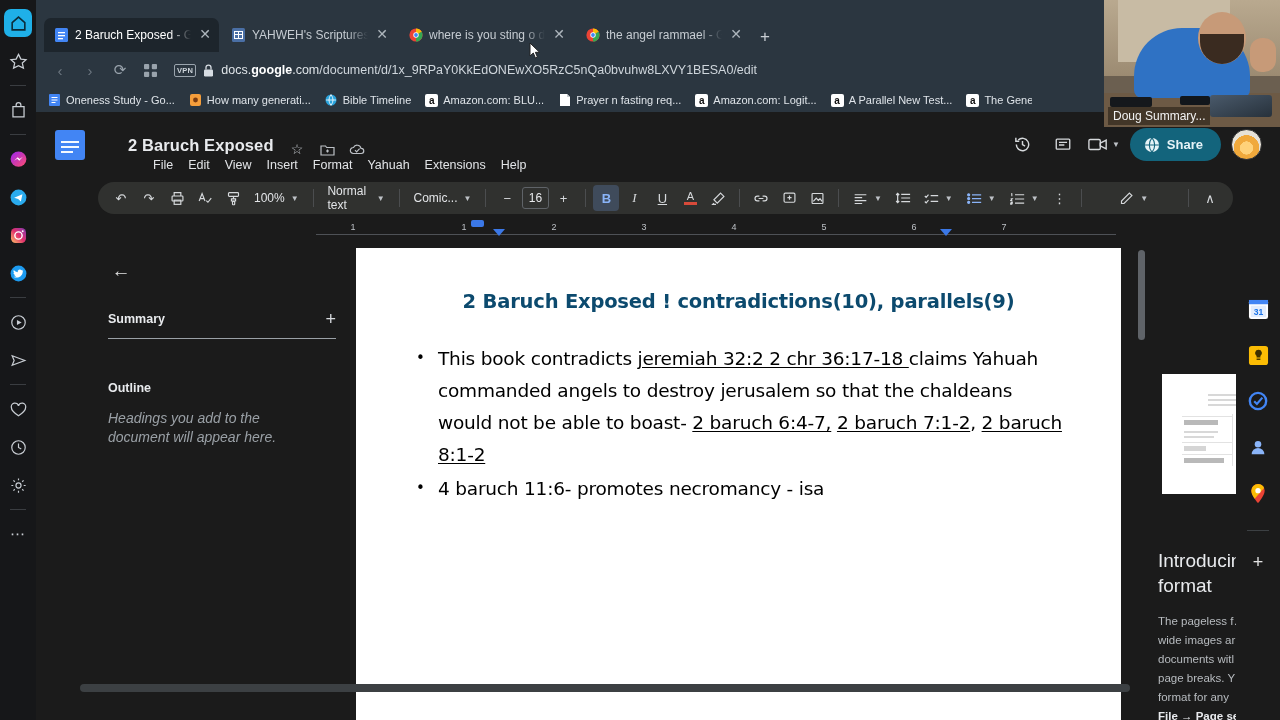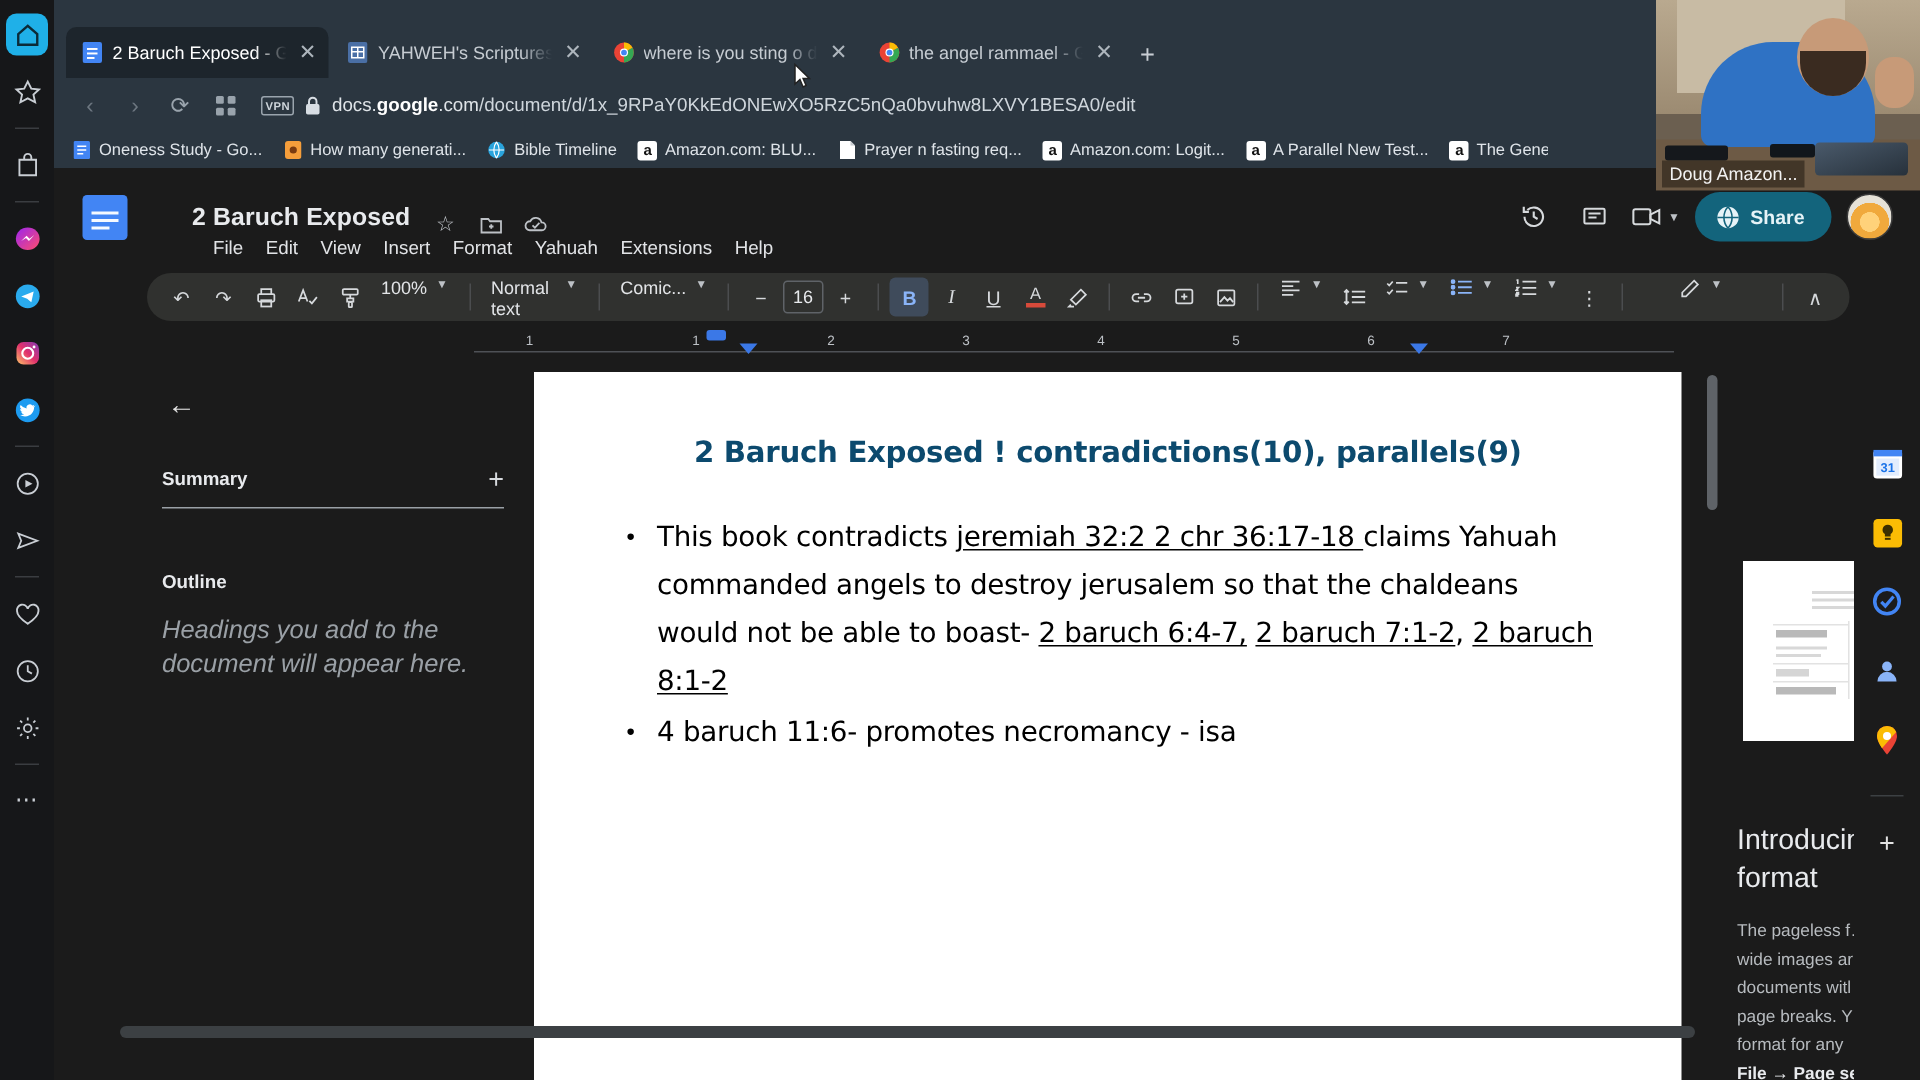--- a/index.html
+++ b/index.html
@@ -130,21 +130,21 @@
   #doc-title {
     position: absolute; left: 92px; top: 24px;
     font-size: 16.5px; color: #e8eaed; font-weight: 700; letter-spacing: .1px;
   }
   .title-ico {
     position: absolute; top: 28px; width: 18px; height: 18px;
     color: #bdc1c6; font-size: 14px; display: flex;
     align-items: center; justify-content: center; cursor: pointer;
   }
   #menubar {
-    position: absolute; left: 100px; top: 150px; display: flex; gap: 3px;
+    position: absolute; left: 111px; top: 150px; display: flex; gap: 3px;
   }
   .menu-item {
     font-size: 12.5px; color: #e2e4e7; padding: 2px 6px;
     border-radius: 4px; cursor: pointer;
   }
   #header-actions {
     position: absolute; right: 18px; top: 16px;
     display: flex; align-items: center; gap: 10px;
   }
   .hdr-ico {
@@ -171,21 +171,21 @@
   }
   .tb {
     min-width: 26px; height: 26px; padding: 0 3px;
     display: flex; align-items: center; justify-content: center;
     color: #d6d9dc; font-size: 13px; border-radius: 4px; cursor: pointer;
   }
   .tb.on { background: #3f4b5b; }
   .tb-sep { width: 1px; height: 18px; background: #4b4d4f; margin: 0 6px; }
   .tb-text { font-size: 12px; color: #e2e4e7; }
   .tb-drop {
-    display: flex; align-items: flex-start; gap: 6px; height: 26px;
+    display: flex; align-items: center; gap: 6px; height: 26px;
     padding: 0 6px; border-radius: 4px; cursor: pointer;
   }
   .caret { font-size: 8px; color: #bdc1c6; }
   #fontsize-box {
     width: 34px; height: 22px; border: 1px solid #5f6368; border-radius: 3px;
     display: flex; align-items: center; justify-content: center;
     font-size: 12px; color: #e8eaed; cursor: text;
   }
 
   
@@ -220,21 +220,21 @@
     display: flex; align-items: center; justify-content: center; cursor: pointer;
   }
   #summary-row {
     margin-top: 26px; display: flex; align-items: center; justify-content: space-between;
   }
   #summary-label { font-size: 12.5px; font-weight: bold; color: #e8eaed; }
   #summary-add { font-size: 18px; color: #d7dade; cursor: pointer; line-height: 1; }
   #summary-rule { margin-top: 10px; height: 1px; background: #9aa0a6; }
   #outline-label { margin-top: 42px; font-size: 12.5px; font-weight: bold; color: #e8eaed; }
   #outline-empty {
-    margin-top: 14px; font-size: 17px; font-style: italic; color: #9aa0a6;
+    margin-top: 14px; font-size: 14px; font-style: italic; color: #9aa0a6;
     line-height: 1.35; width: 215px;
   }
 
   
   #doc-scroll {
     position: absolute; left: 320px; top: 136px; width: 790px; height: 544px;
     background: #1b1b1b; overflow: hidden;
   }
   #page {
     width: 765px; height: 560px; background: #ffffff; color: #000;
@@ -920,20 +920,20 @@
     <div class="wallpanel"></div>
     <div class="desk"></div>
     <div class="torso">
       <div class="head"></div>
       <div class="beard"></div>
     </div>
     <div class="hand"></div>
     <div class="laptopL"></div>
     <div class="laptopR"></div>
     <div class="phone"></div>
-    <div id="video-name">Doug Amazon...</div>
+    <div id="video-name">Doug Summary...</div>
   </div>
 
   <svg id="cursor" viewBox="0 0 12 18">
     <path d="M1 1 L1 14 L4.3 11 L6.4 16 L8.4 15 L6.4 10.3 L10.6 10.3 Z" fill="#fff" stroke="#222" stroke-width="1"></path>
   </svg>
 
 </div>
 
 </body></html>

